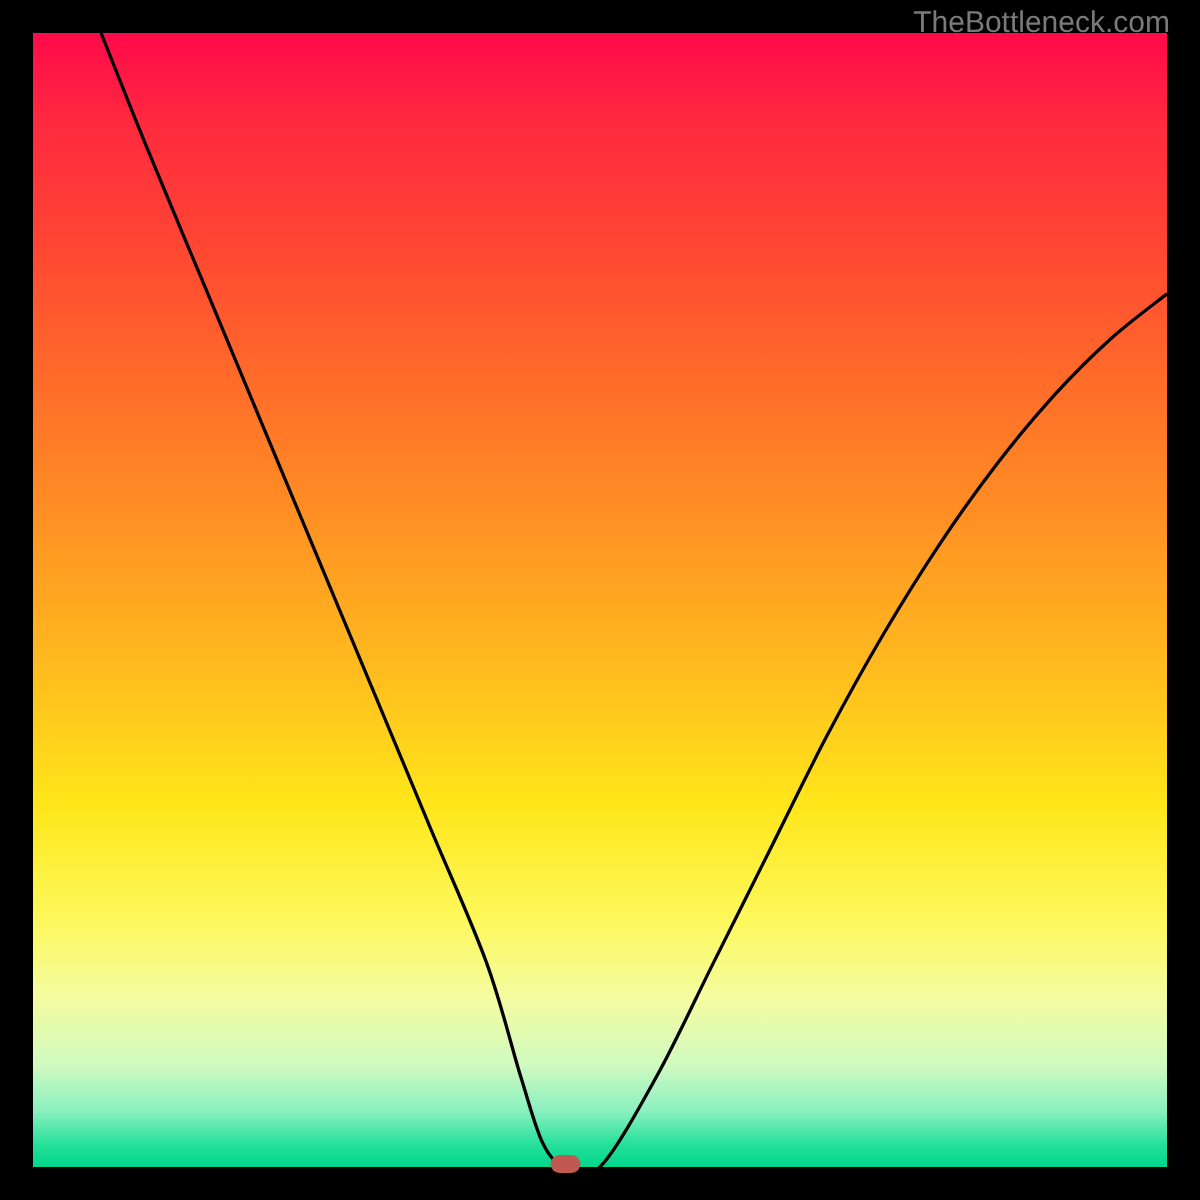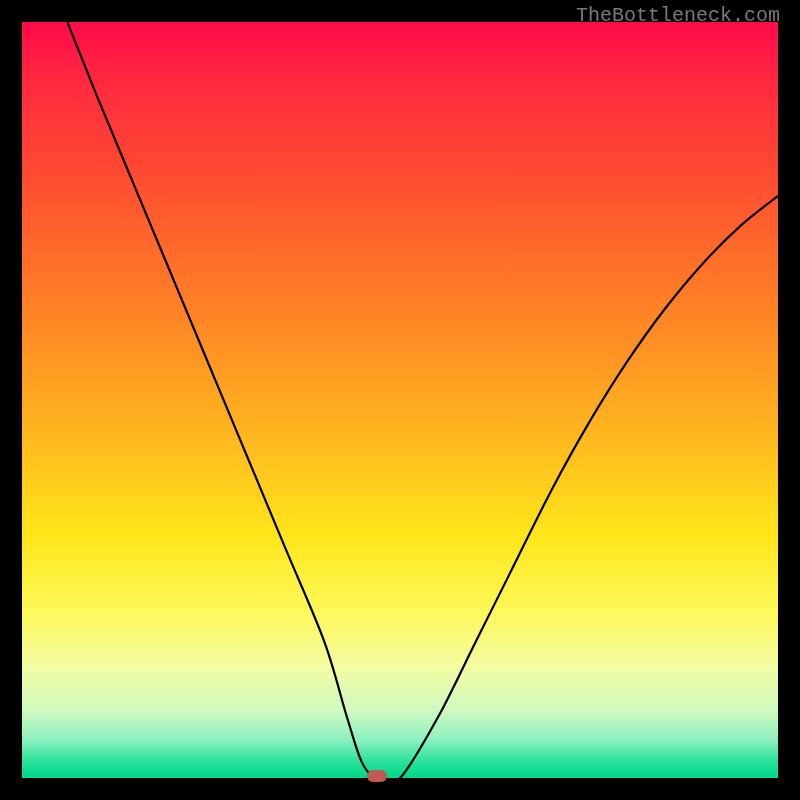--- a/index.html
+++ b/index.html
@@ -8,21 +8,20 @@
     width: 800px;
     height: 800px;
     background: #000;
     overflow: hidden;
     font-family: Arial, sans-serif;
   }
   .container {
     position: relative;
     width: 800px;
     height: 800px;
-    font-family: Liberation Mono, monospace;
   }
   .watermark {
     position: absolute;
     top: 4px;
     right: 20px;
     color: #7a7a7a;
     font-size: 20px;
     font-weight: 500;
     z-index: 10;
   }

